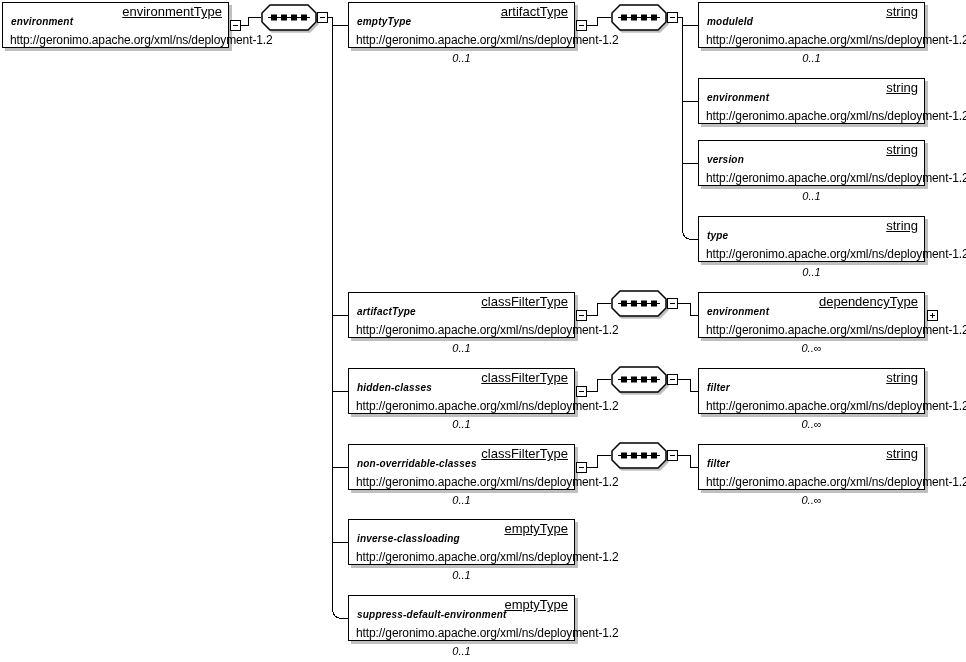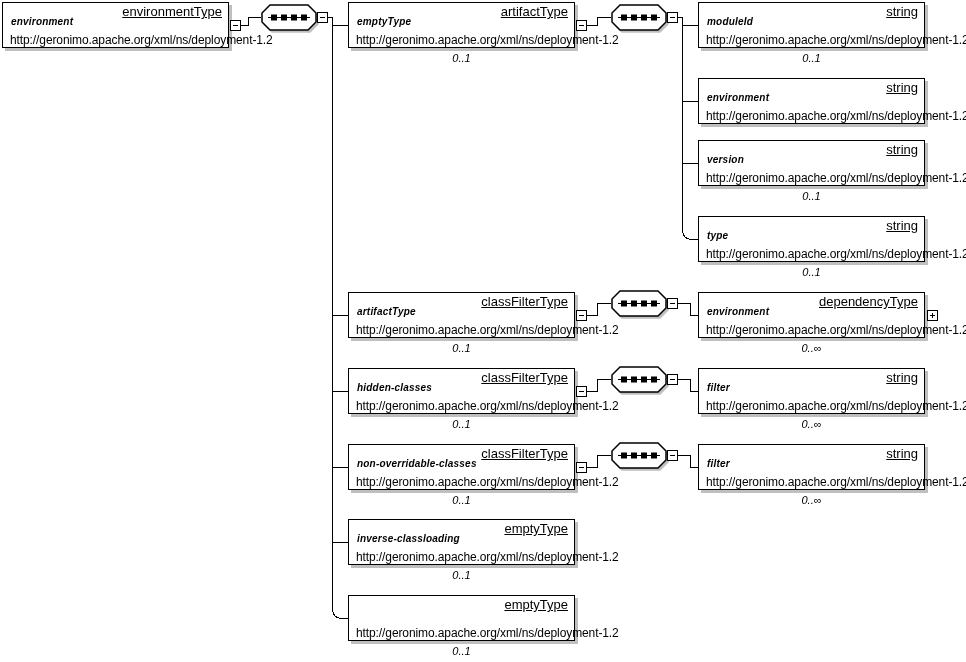--- a/index.html
+++ b/index.html
@@ -75,20 +75,21 @@
     <span class="nname">non-overridable-classes</span>
     <span class="nns">http://geronimo.apache.org/xml/ns/deployment-1.2</span>
   </div>
   <div class="node" style="left:348px;top:519px">
     <span class="ntype">emptyType</span>
     <span class="nname">inverse-classloading</span>
     <span class="nns">http://geronimo.apache.org/xml/ns/deployment-1.2</span>
   </div>
   <div class="node" style="left:348px;top:595px">
     <span class="ntype">emptyType</span>
+    <span class="nname">suppress-default-environment</span>
     <span class="nns">http://geronimo.apache.org/xml/ns/deployment-1.2</span>
   </div>
 
   <div class="node" style="left:698px;top:2px">
     <span class="ntype">string</span>
     <span class="nname">moduleId</span>
     <span class="nns">http://geronimo.apache.org/xml/ns/deployment-1.2</span>
   </div>
   <div class="node" style="left:698px;top:78px">
     <span class="ntype">string</span>

